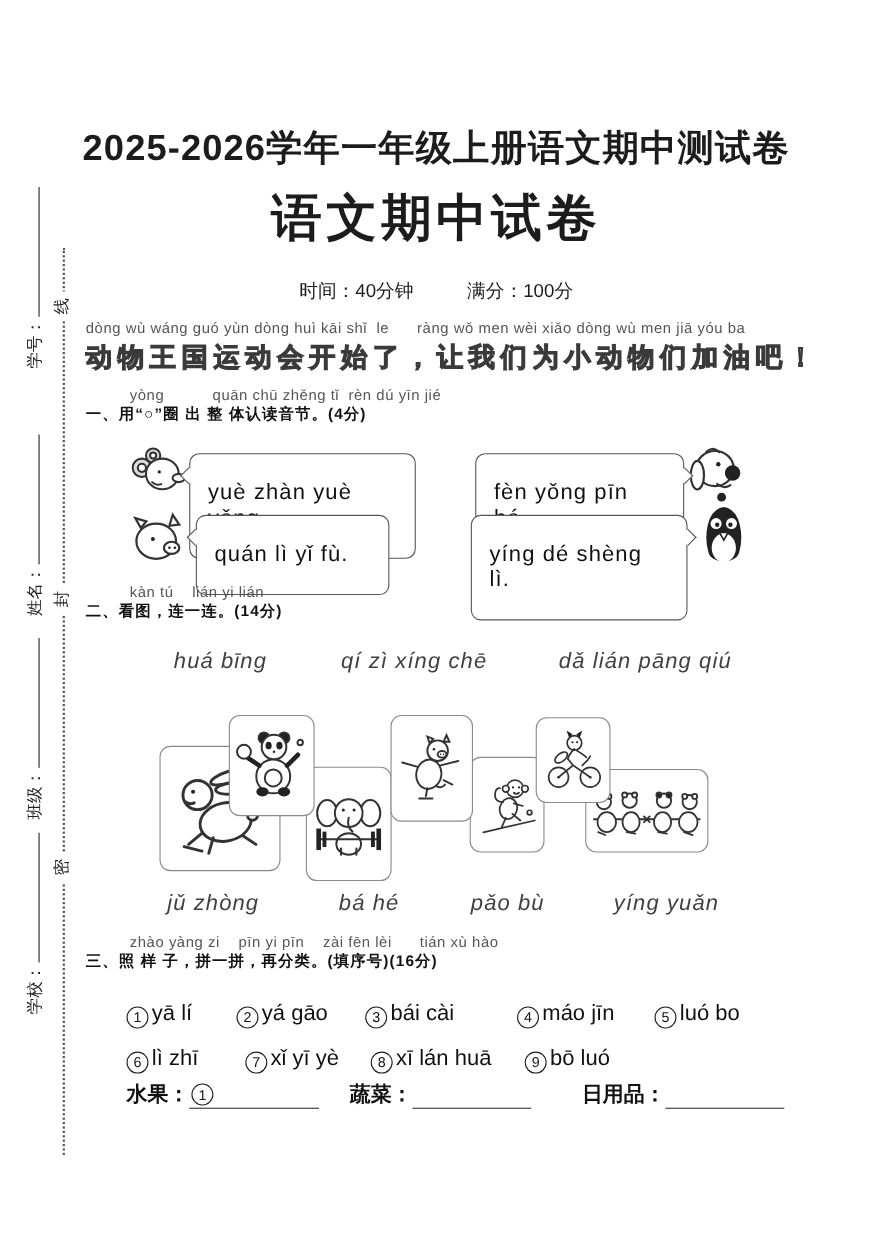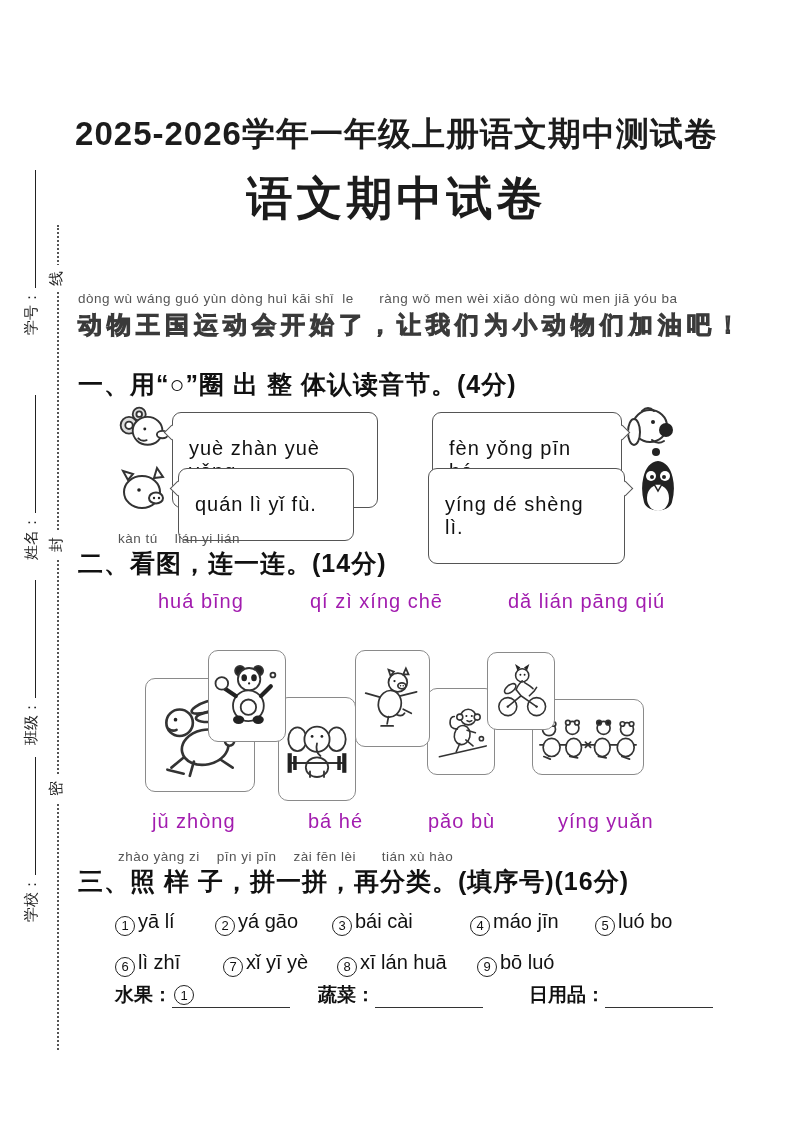--- a/index.html
+++ b/index.html
@@ -23,40 +23,40 @@
   .seal-line { position:absolute; left:57px; top:225px; height:825px; width:0; border-left:2px dotted #555; }
   .seal-char { left:47px; font-size:15px; background:#fff; padding:0 6px; color:#222; }
 
   
   .pinyin { font-size:13.5px; color:#555; letter-spacing:.5px; }
   .intro-pinyin { top:291px; left:78px; }
   .intro-hanzi { top:309px; left:78px; font-size:24px; letter-spacing:5px; font-weight:bold;
                  color:#8a8a8a; -webkit-text-stroke:1px #3a3a3a; }
 
   
-  .sec-title { font-size:25px; font-weight:bold; letter-spacing:1px; color:#111; }
+  .sec-title { font-size:14px; font-weight:bold; letter-spacing:1px; color:#111; }
   .s1-pinyin { top:352px; left:118px; }
   .s1-title  { top:368px; left:78px; }
   .s2-pinyin { top:531px; left:118px; }
   .s2-title  { top:547px; left:78px; }
   .s3-pinyin { top:849px; left:118px; }
   .s3-title  { top:865px; left:78px; }
 
   
   .bubble { position:absolute; border:1.6px solid #555; border-radius:9px; background:#fff;
             font-size:20px; letter-spacing:1px; padding:24px 16px; color:#111; }
   .bubble .tail { position:absolute; top:14px; width:11px; height:11px; background:#fff; transform:rotate(45deg); }
   .bubble .tail-l { left:-7px; border-left:1.6px solid #555; border-bottom:1.6px solid #555; }
   .bubble .tail-r { right:-7px; border-top:1.6px solid #555; border-right:1.6px solid #555; }
 
   
   .card { position:absolute; background:#fff; border:1.5px solid #8a8a8a; border-radius:10px; padding:3px; }
   .card svg { width:100%; height:100%; display:block; }
 
-  .word { position:absolute; font-size:20px; letter-spacing:1px; color:#a21caf; }
+  .word { position:absolute; font-size:20px; letter-spacing:1px; color:#404040;font-style:italic; }
 
   
   .item { position:absolute; font-size:20px; color:#111; }
   .cnum { display:inline-flex; align-items:center; justify-content:center; width:20px; height:20px;
           border:1.4px solid #222; border-radius:50%; font-size:13px; margin-right:3px; vertical-align:-2px; }
   .ans { position:absolute; font-size:19px; font-weight:bold; color:#111; display:flex; align-items:flex-end; }
   .ans .blank { display:inline-block; width:108px; border-bottom:1.7px solid #333; height:24px; position:relative; }
   .ans .blank .cnum { position:absolute; left:2px; bottom:2px; font-weight:normal; }
 </style>
 </head>
@@ -77,24 +77,29 @@
   </div>
   <div class="rot side-field" style="top:745px;">
     <span>班级：</span><span class="fblank"></span>
   </div>
   <div class="rot side-field" style="top:922px;">
     <span>学校：</span><span class="fblank"></span>
   </div>
 
   <div class="abs center exam-title">2025-2026学年一年级上册语文期中测试卷</div>
   <div class="abs center paper-title">语文期中试卷</div>
+  <div class="abs center meta-line">
+    <span>时间：40分钟</span>
+    <span>满分：100分</span>
+  </div>
 
   <div class="abs pinyin pre intro-pinyin">dòng wù wáng guó yùn dòng huì kāi shǐ  le      ràng wǒ men wèi xiǎo dòng wù men jiā yóu ba</div>
   <div class="abs intro-hanzi">动物王国运动会开始了，让我们为小动物们加油吧！</div>
 
+  <div class="abs pinyin pre s1-pinyin"><span>yòng</span><span style="margin-left:44px;">quān chū zhěng tǐ  rèn dú yīn jié</span></div>
   <div class="abs sec-title s1-title">一、用“○”圈 出 整 体认读音节。(4分)</div>
 
   <svg class="abs" style="left:114px; top:403px;" width="56" height="52" viewBox="0 0 60 56" fill="none" stroke="#333" stroke-width="2" stroke-linecap="round">
     <circle cx="16" cy="24" r="9" fill="#ddd"></circle>
       <circle cx="16" cy="24" r="4" fill="#fff"></circle>
     <circle cx="27" cy="12" r="7" fill="#ddd"></circle>
       <circle cx="27" cy="12" r="3" fill="#fff"></circle>
     <ellipse cx="36" cy="30" rx="16" ry="15" fill="#fff"></ellipse>
     <ellipse cx="52" cy="34" rx="6" ry="4" fill="#fff"></ellipse>
     <circle cx="33" cy="28" r="1.6" fill="#222" stroke="none"></circle>

